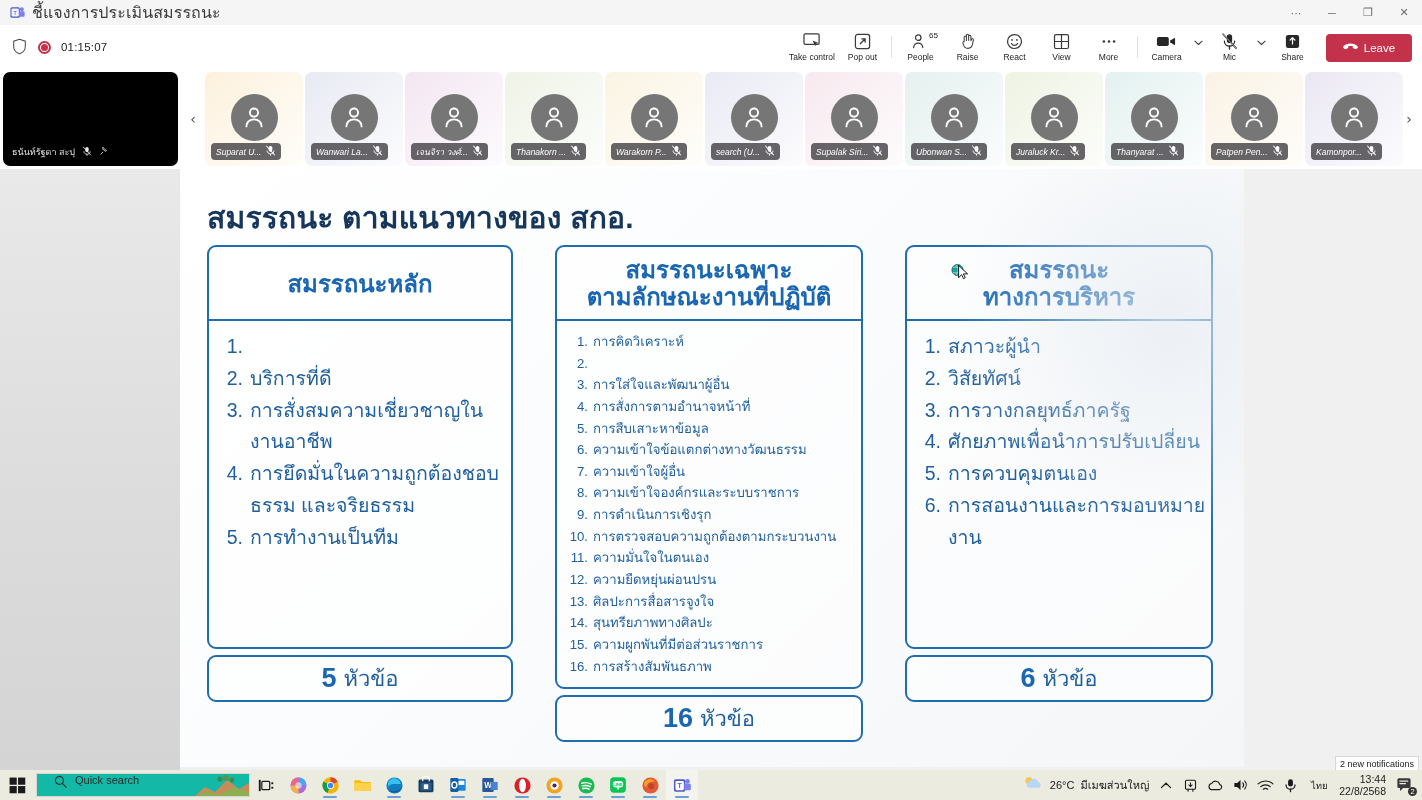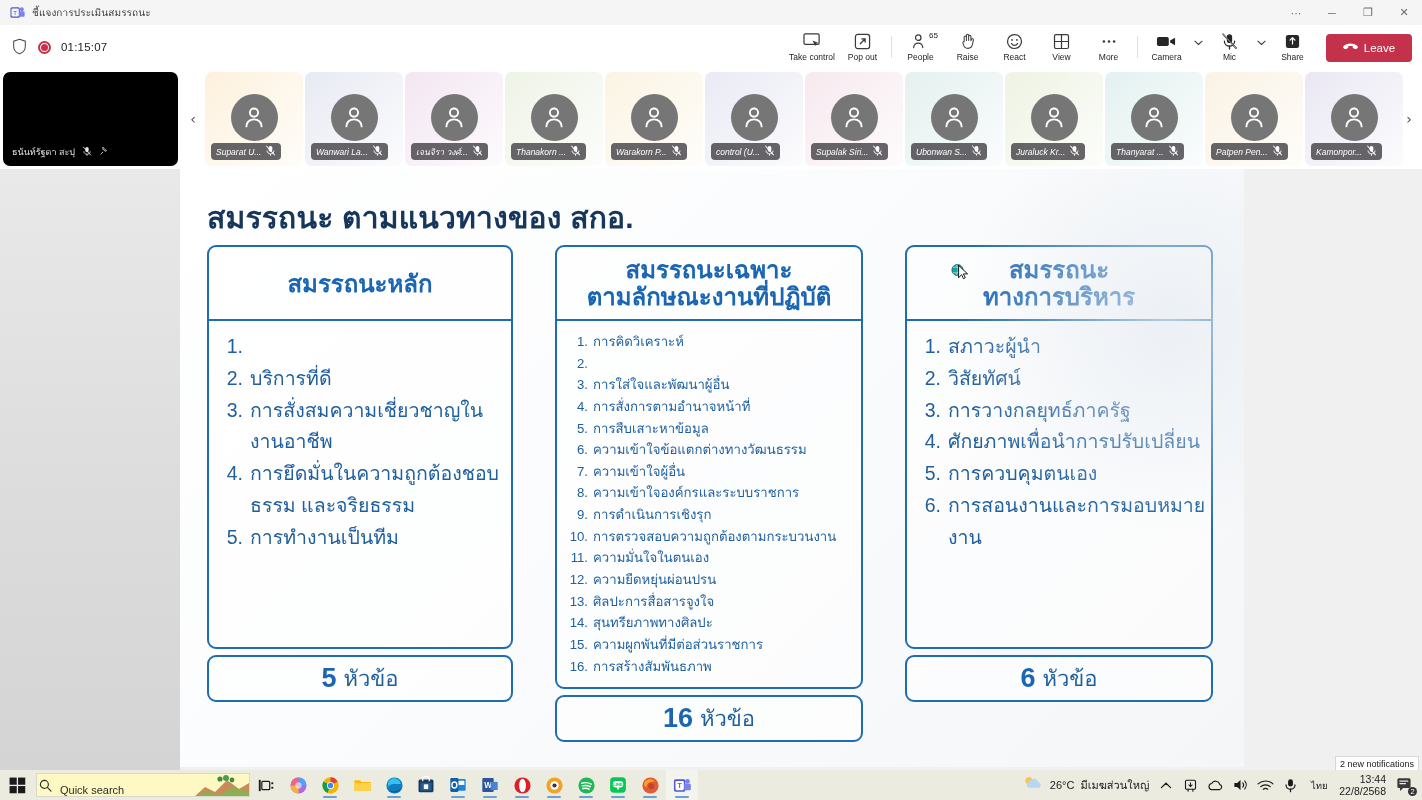--- a/index.html
+++ b/index.html
@@ -9,21 +9,21 @@
     background:#ffffff;
     -webkit-font-smoothing: antialiased;
   }
 
   
   .titlebar{
     position:absolute; left:0; top:0; width:1422px; height:25px;
     background:#f5f5f5; display:flex; align-items:center;
   }
   .tb-icon{ margin-left:9px; width:16px; height:16px; display:flex; align-items:center; justify-content:center;}
-  .tb-title{ font-size:10px; color:#3b3b3b; margin-left:7px; letter-spacing:.1px;}
+  .tb-title{ font-size:16px; color:#3b3b3b; margin-left:7px; letter-spacing:.1px;}
   .tb-right{ margin-left:auto; display:flex; align-items:center; height:25px;}
   .tb-btn{ width:36px; height:25px; display:flex; align-items:center; justify-content:center;
            font-size:11px; color:#6b6b6b;}
 
   
   .toolbar{
     position:absolute; left:0; top:25px; width:1422px; height:44px;
     background:#ffffff; display:flex; align-items:center;
   }
   .tl-left{ display:flex; align-items:center; margin-left:12px; gap:10px;}
@@ -155,22 +155,22 @@
   }
   .notif-tip span{ font-size:9px; color:#222;}
 
   
   .taskbar{
     position:absolute; left:0; top:770px; width:1422px; height:30px;
     background:#ecebe0; display:flex; align-items:center;
   }
   .start{ width:34px;height:30px;display:flex;align-items:center;justify-content:center;cursor:pointer;}
   .searchbox{
-    width:214px; height:24px; background:#fef9c3; border:1px solid #d8d8cf;
-    display:flex; align-items:flex-end; gap:8px; padding-left:2px; margin-left:2px;
+    width:214px; height:24px; background:#14b8a6; border:1px solid #d8d8cf;
+    display:flex; align-items:flex-start; gap:8px; padding-left:17px; margin-left:2px;
     position:relative; overflow:hidden; cursor:text;
   }
   .searchbox .ph{ font-size:11px; color:#2b2b2b;}
   .search-art{ position:absolute; right:0; top:0; width:56px; height:24px;}
   .tsk-icon{ width:32px;height:30px; display:flex;align-items:center;justify-content:center; position:relative; cursor:pointer;}
   .tsk-icon .under{ position:absolute; bottom:2px; left:50%; transform:translateX(-50%);
                     width:14px;height:2px;border-radius:1px; background:#6a9fd8;}
   .tsk-icon.active{ background:rgba(255,255,255,.45); }
   .tray{ margin-left:auto; display:flex; align-items:center; gap:8px; margin-right:6px;}
   .tray .weather{ display:flex;align-items:center;gap:6px;}
@@ -463,21 +463,21 @@
         </div>
       </div>
       <div class="tile" style="background: linear-gradient(135deg, rgb(233, 234, 244) 0%, rgb(255, 255, 255) 120%);">
         <div class="av">
           <svg width="26" height="26" viewBox="0 0 26 26">
             <circle cx="13" cy="8.6" r="4.1" fill="none" stroke="#ffffff" stroke-width="1.9"></circle>
             <path d="M5.4 22.4c0-4.2 3.4-7 7.6-7s7.6 2.8 7.6 7" fill="none" stroke="#ffffff" stroke-width="1.9" stroke-linecap="round"></path>
           </svg>
         </div>
         <div class="nametag">
-          <span>control (U...</span>
+          <span>search (U...</span>
           <span><svg width="11" height="12" viewBox="0 0 12 13">
               <rect x="4" y="1" width="4" height="6.2" rx="2" fill="#fff"></rect>
               <path d="M2.2 6c0 2.1 1.7 3.7 3.8 3.7S9.8 8.1 9.8 6" fill="none" stroke="#fff" stroke-width="1"></path>
               <path d="M6 9.7v1.9" stroke="#fff" stroke-width="1"></path>
               <path d="M1.4.8 10.6 11" stroke="#fff" stroke-width="1.1"></path>
             </svg></span>
         </div>
       </div>
       <div class="tile" style="background: linear-gradient(135deg, rgb(247, 233, 239) 0%, rgb(255, 255, 255) 120%);">
         <div class="av">

